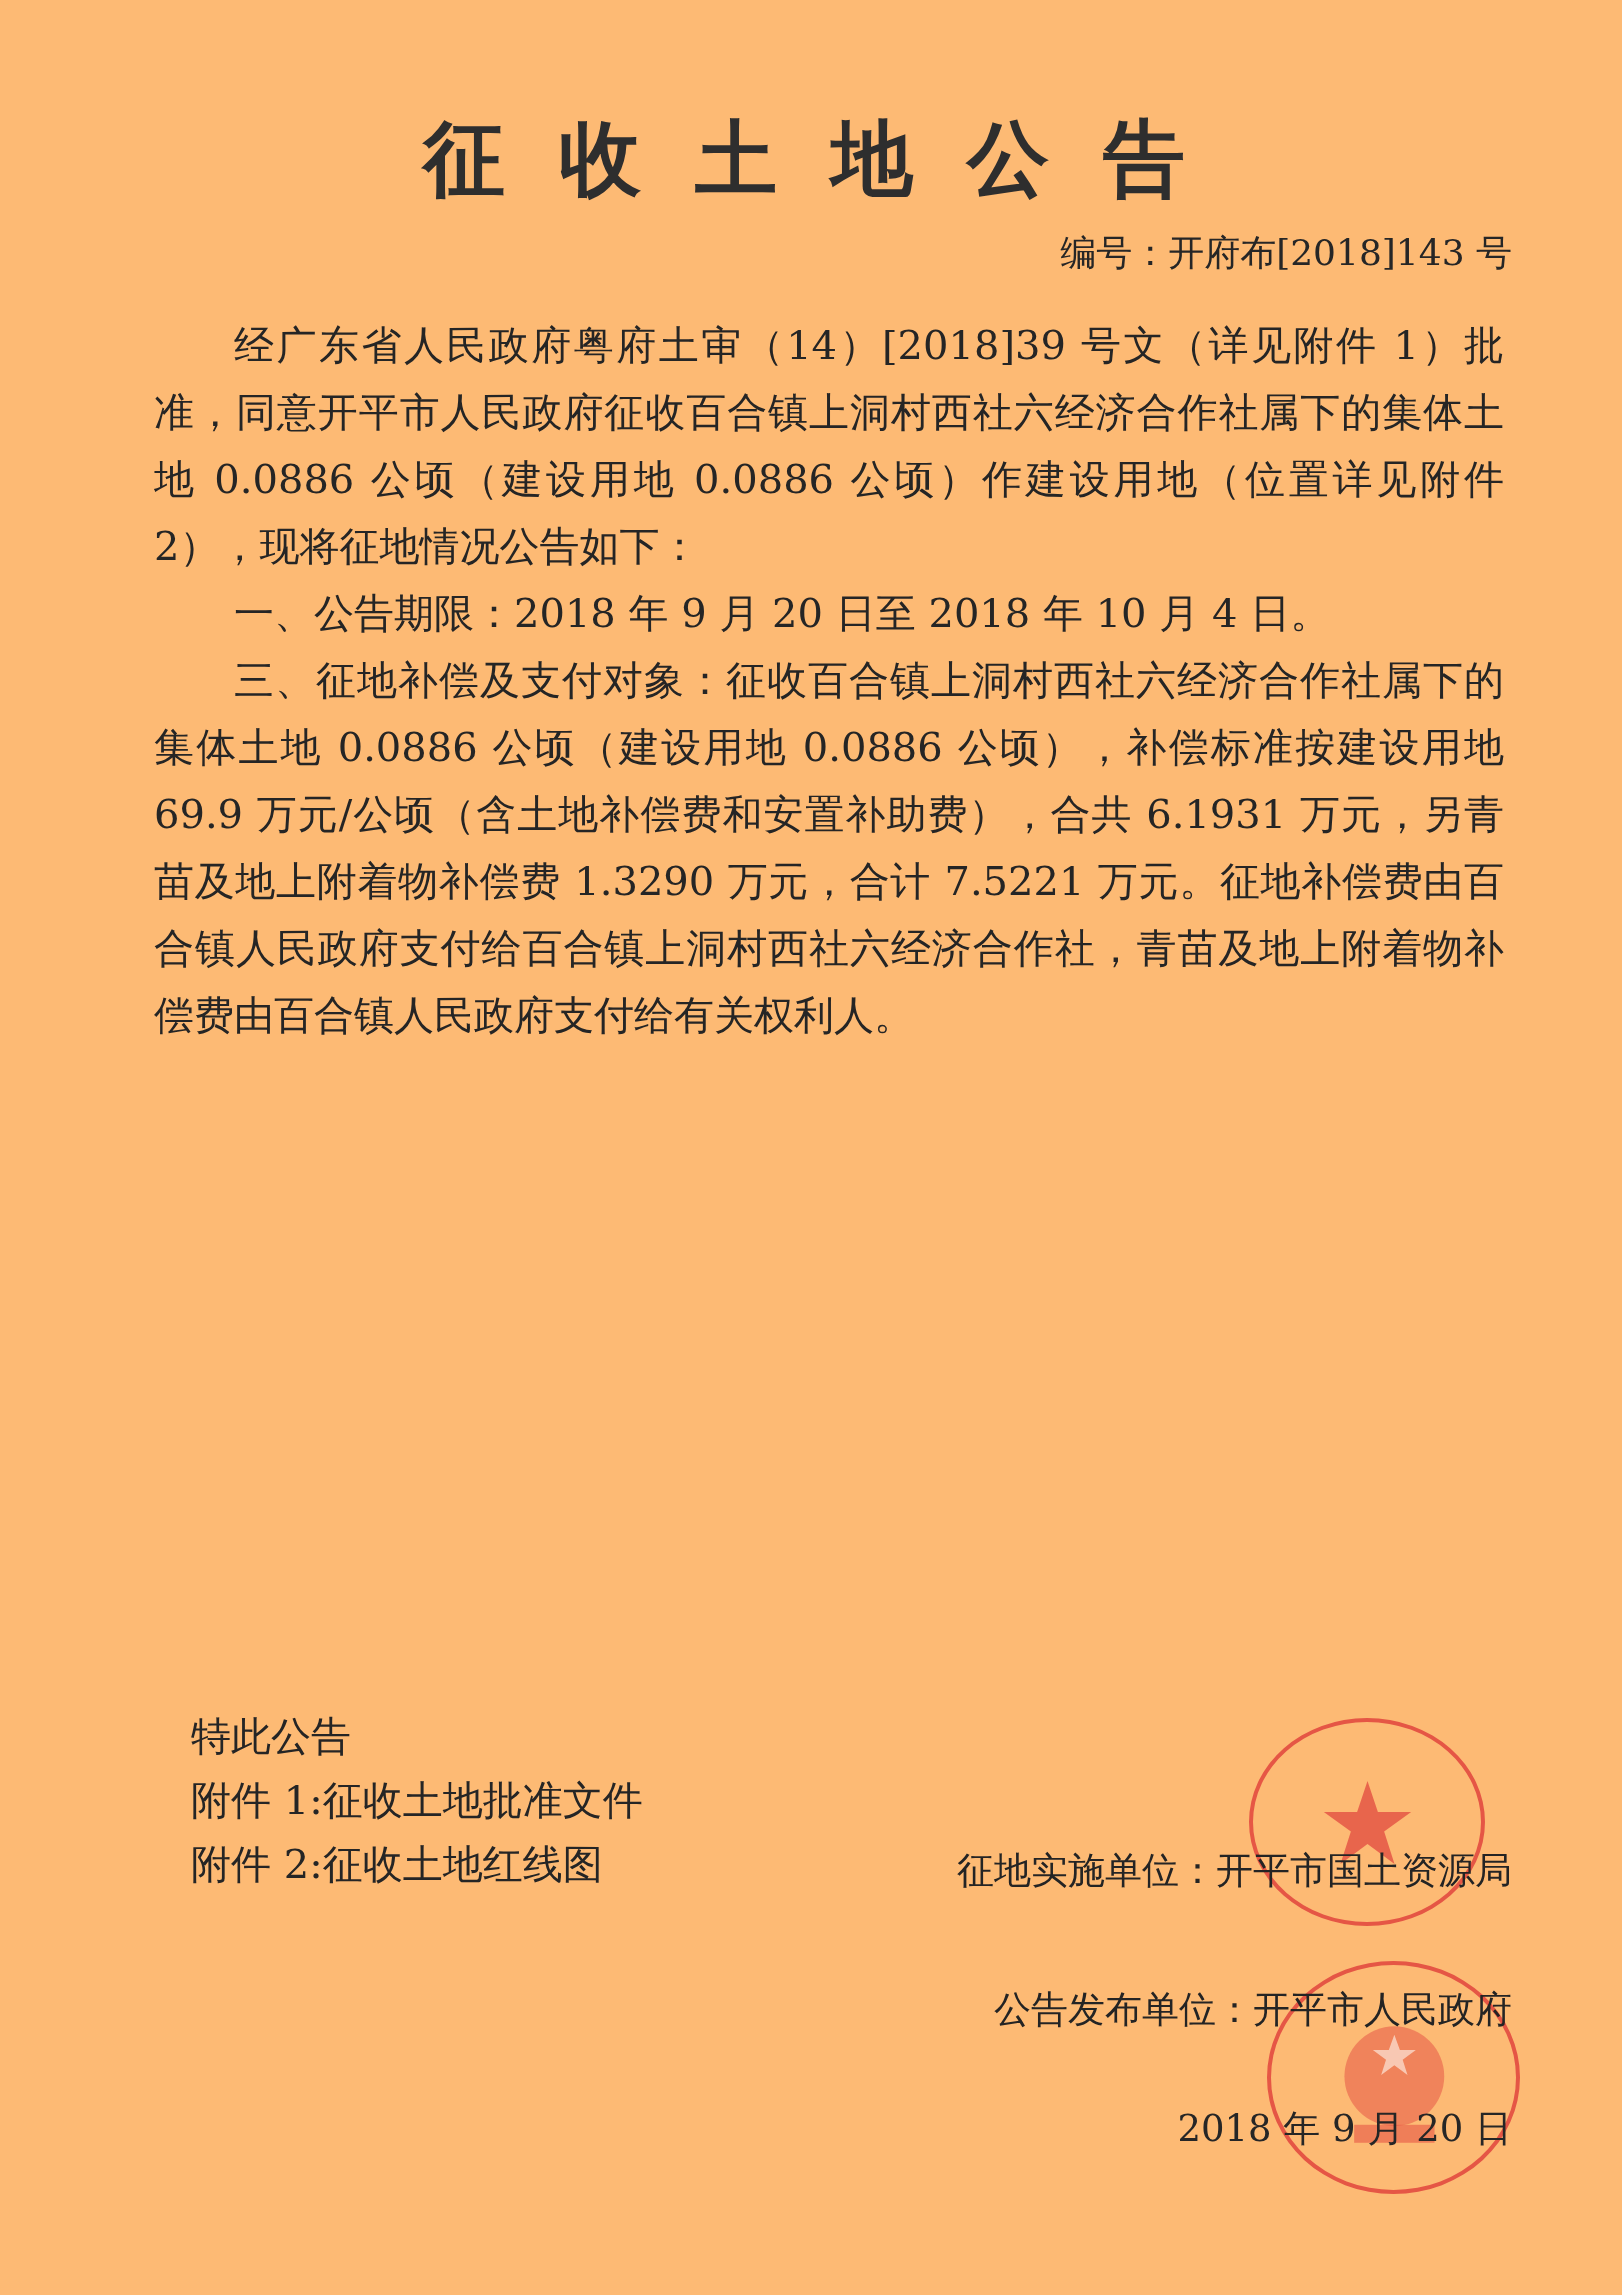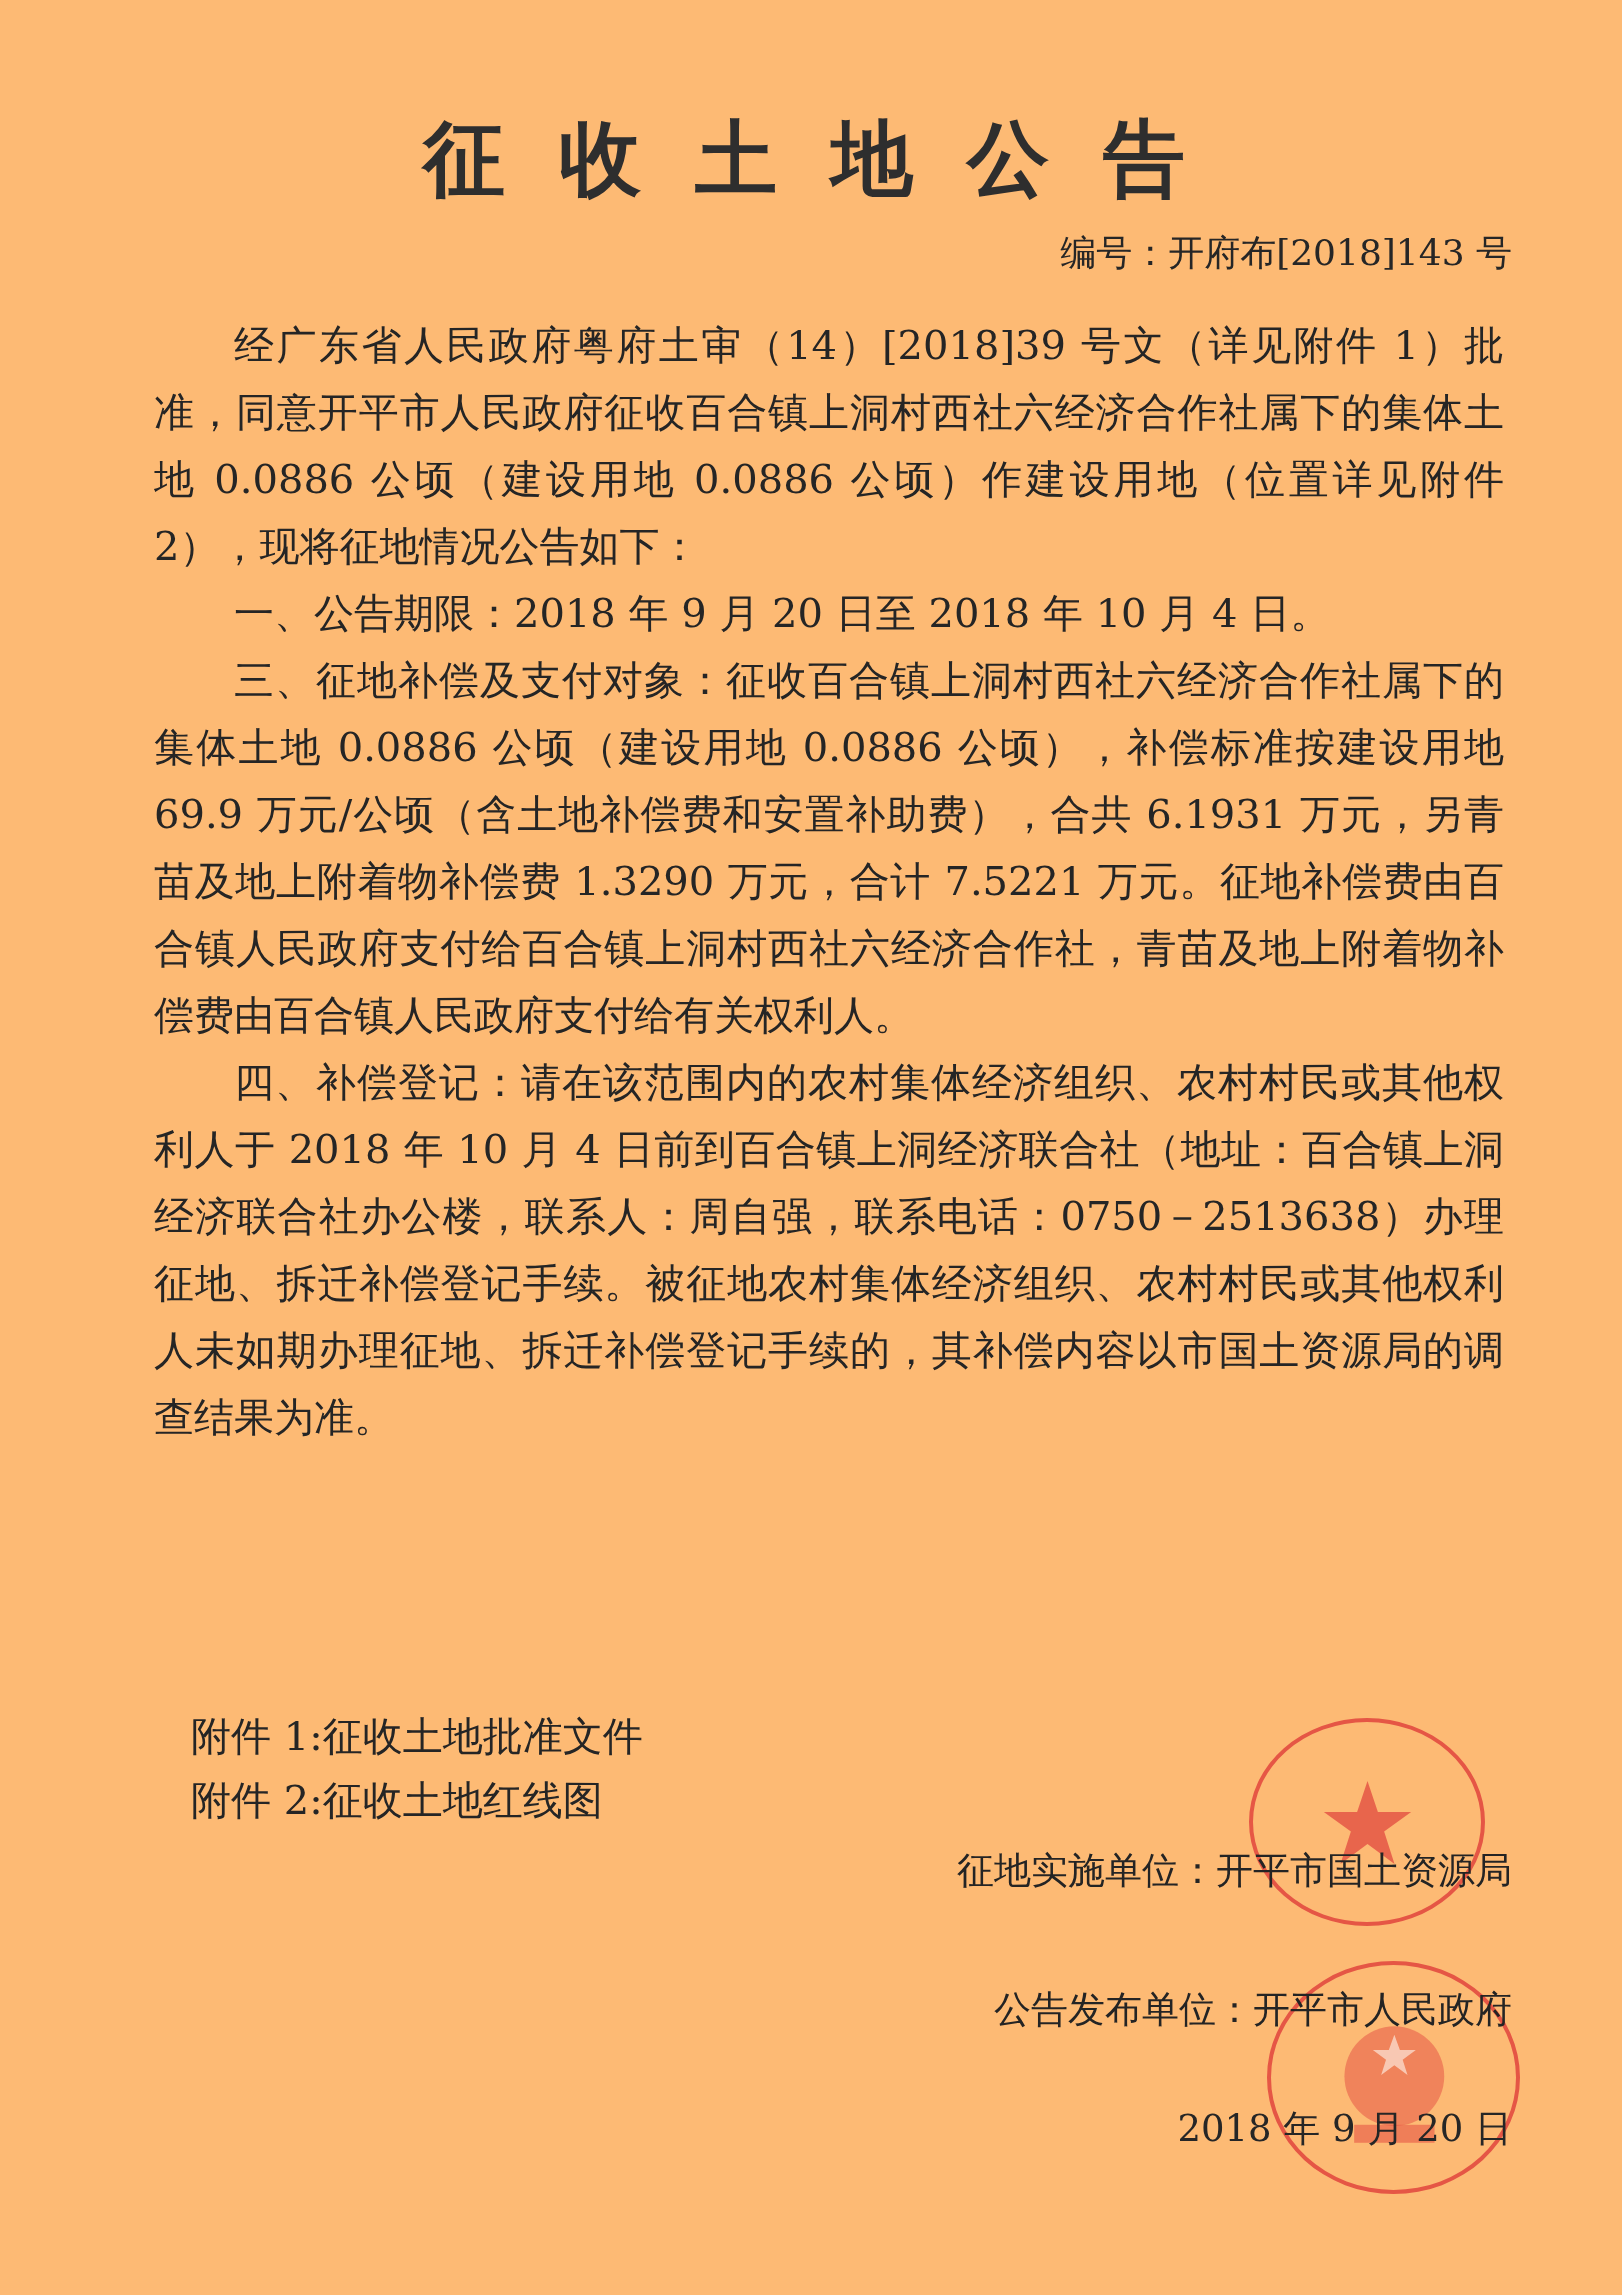--- a/index.html
+++ b/index.html
@@ -107,27 +107,25 @@
 
     <p class="para">
       <span>一、公告期限：</span><span>2018 年 9 月 20 日至 2018 年 10 月 4 日。</span>
     </p>
 
 
     <p class="para">
       <span>三、征地补偿及支付对象：</span><span>征收百合镇上洞村西社六经济合作社属下的集体土地 0.0886 公顷（建设用地 0.0886 公顷），补偿标准按建设用地 69.9 万元/公顷（含土地补偿费和安置补助费），合共 6.1931 万元，另青苗及地上附着物补偿费 1.3290 万元，合计 7.5221 万元。征地补偿费由百合镇人民政府支付给百合镇上洞村西社六经济合作社，青苗及地上附着物补偿费由百合镇人民政府支付给有关权利人。</span>
     </p>
 
-    <p class="para">
-      <span>四、补偿登记：</span><span>请在该范围内的农村集体经济组织、农村村民或其他权利人于 2018 年 10 月 4 日前到百合镇上洞经济联合社（地址：百合镇上洞经济联合社办公楼，联系人：周自强，联系电话：0750－2513638）办理征地、拆迁补偿登记手续。被征地农村集体经济组织、农村村民或其他权利人未如期办理征地、拆迁补偿登记手续的，其补偿内容以市国土资源局的调查结果为准。</span>
-    </p>
 
   </div>
 
   <div class="closing" style="top:1704px;">
+    <div>特此公告</div>
     <div>附件 1:征收土地批准文件</div>
     <div>附件 2:征收土地红线图</div>
   </div>
 
   <div class="stamp" style="left:1249px; top:1718px; width:236px; height:208px;">
     <svg width="229" height="201" viewBox="0 0 330 290">
       <polygon points="165,85 180,130 228,130 189,158 204,205 165,176 126,205 141,158 102,130 150,130" fill="#e2493f" opacity="0.85"></polygon>
     </svg>
   </div>
 

